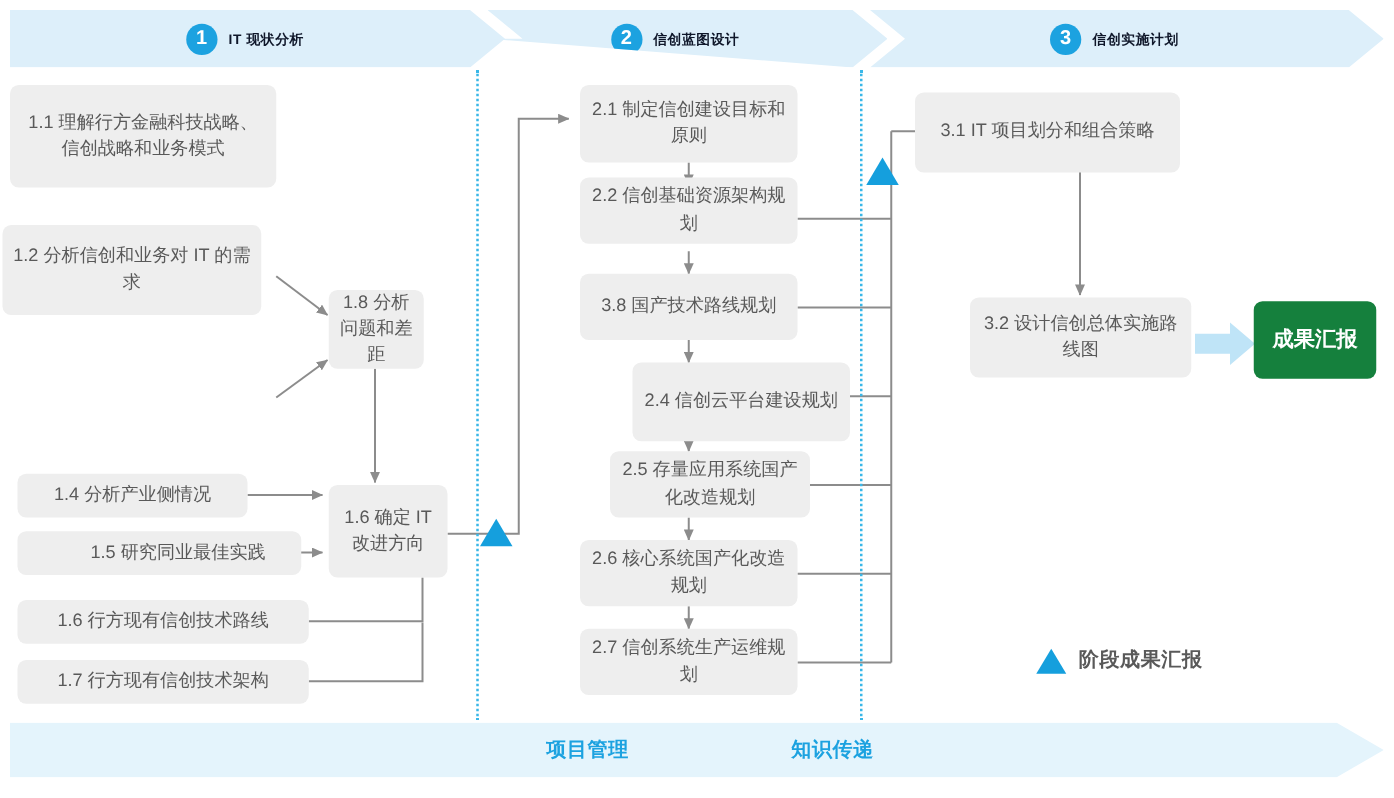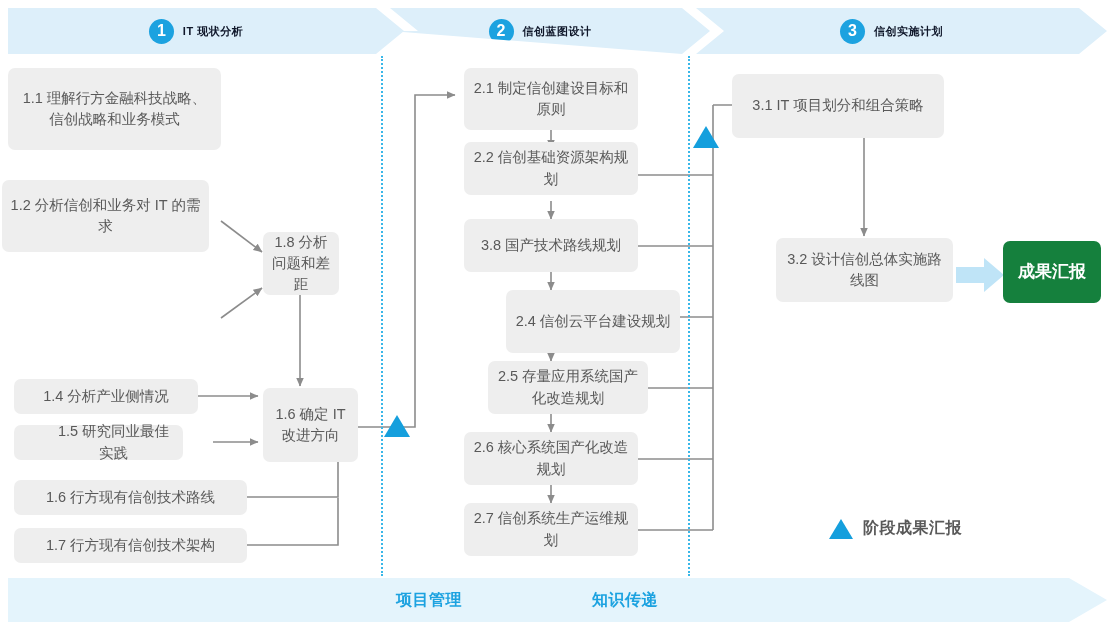--- a/index.html
+++ b/index.html
@@ -14,21 +14,21 @@
   .phase-num{width:25px;height:25px;border-radius:50%;background:#1ca2e0;
              color:#fff;font-size:16px;font-weight:bold;display:flex;
              align-items:center;justify-content:center;line-height:1;}
   .phase-label{color:#0f172a;font-size:11px;font-weight:bold;letter-spacing:.5px;}
 
   
   .footer-bar{position:absolute;left:8px;top:578px;width:1099px;height:44px;
       background:#e4f4fc;
       clip-path:polygon(0 0, calc(100% - 38px) 0, 100% 50%, calc(100% - 38px) 100%, 0 100%);}
   .footer-label{position:absolute;top:590px;color:#1ca2e0;font-size:16px;
-      font-weight:bold;letter-spacing:.5px;}
+      font-weight:bold;letter-spacing:.5px;margin-left:41px;}
 
   
   .box{position:absolute;background:#eeeeee;border-radius:7px;
        display:flex;align-items:center;justify-content:center;text-align:center;
        color:#595959;font-size:14.5px;line-height:1.45;padding:0 8px;
        box-sizing:border-box;}
 
   .result-box{position:absolute;background:#15803d;border-radius:7px;
        display:flex;align-items:center;justify-content:center;text-align:center;
        color:#ffffff;font-size:17px;font-weight:bold;line-height:1.35;}
@@ -132,21 +132,21 @@
       <span class="phase-label">信创实施计划</span>
     </div>
   </div>
 
   <div class="vdot" style="left:381px;top:56px;height:520px;"></div>
   <div class="vdot" style="left:688px;top:56px;height:520px;"></div>
 
   <div class="box" style="left:8px;top:68px;width:213px;height:82px;">1.1 理解行方金融科技战略、信创战略和业务模式</div>
   <div class="box" style="left:2px;top:180px;width:207px;height:72px;">1.2 分析信创和业务对 IT 的需求</div>
   <div class="box" style="left:14px;top:379px;width:184px;height:35px;">1.4 分析产业侧情况</div>
-  <div class="box" style="left:14px;top:425px;width:169px;height:35px;padding-left:38px;">1.5 研究同业最佳实践</div>
+  <div class="box" style="left:14px;top:425px;width:227px;height:35px;padding-left:38px;">1.5 研究同业最佳实践</div>
   <div class="box" style="left:14px;top:480px;width:233px;height:35px;">1.6 行方现有信创技术路线</div>
   <div class="box" style="left:14px;top:528px;width:233px;height:35px;">1.7 行方现有信创技术架构</div>
   <div class="box" style="left:263px;top:232px;width:76px;height:63px;">1.8 分析问题和差距</div>
   <div class="box" style="left:263px;top:388px;width:95px;height:74px;">1.6 确定 IT 改进方向</div>
 
   <div class="box" style="left:464px;top:68px;width:174px;height:62px;">2.1 制定信创建设目标和原则</div>
   <div class="box" style="left:464px;top:142px;width:174px;height:53px;">2.2 信创基础资源架构规划</div>
   <div class="box" style="left:464px;top:219px;width:174px;height:53px;">3.8 国产技术路线规划</div>
   <div class="box" style="left:464px;top:290px;width:174px;height:63px;margin-left:42px;">2.4 信创云平台建设规划</div>
   <div class="box" style="left:488px;top:361px;width:160px;height:53px;">2.5 存量应用系统国产化改造规划</div>

